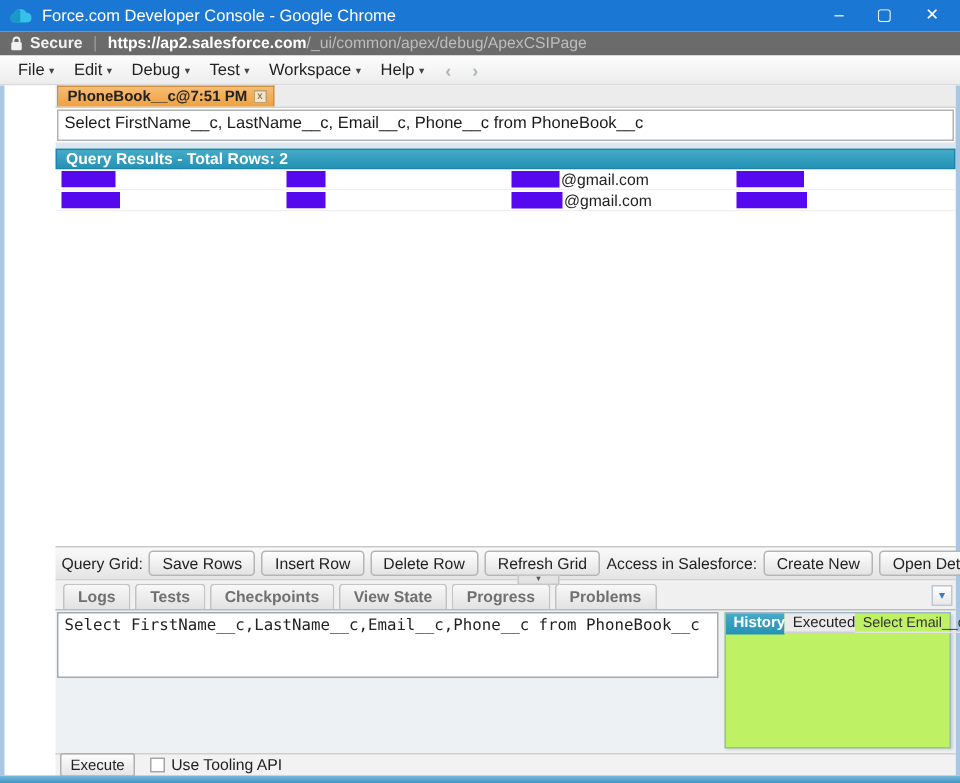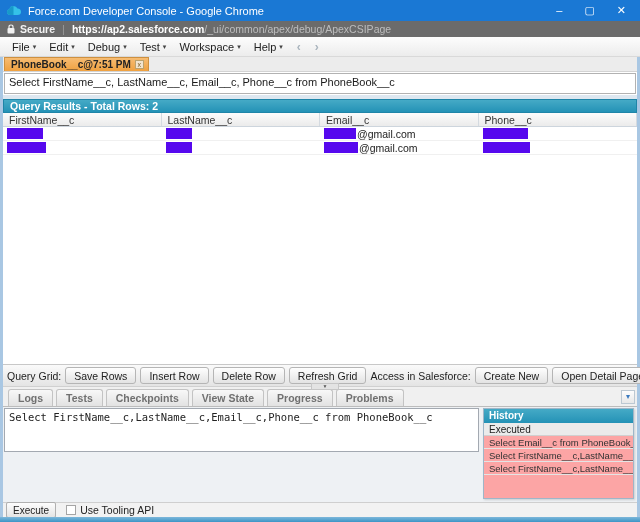--- a/index.html
+++ b/index.html
@@ -21,21 +21,21 @@
   .url-domain { color:#ffffff; font-size:10.5px; font-weight:bold; }
   .url-path { color:#bdbdbd; font-size:10.5px; }
 
   
   .menubar { height:20px; background:linear-gradient(#fdfdfd,#ececec); border-bottom:1px solid #d9d9d9; display:flex; align-items:center; padding:0 6px; flex:0 0 auto; }
   .menu-item { font-size:11px; color:#222; padding:2px 7px 2px 6px; display:flex; align-items:center; gap:3px; cursor:default; }
   .menu-caret { font-size:7px; color:#444; }
   .nav-arrow { font-size:12px; color:#a9b4bd; padding:0 7px; font-weight:bold; }
 
   
-  .app-body { flex:1 1 auto; display:flex; flex-direction:column; border-left:3px solid #a9c7e3; border-right:3px solid #a9c7e3; background:#fff; min-height:0; }
+  .app-body { flex:1 1 auto; display:flex; flex-direction:column; border-left:3px solid #a9c7e3; border-right:3px solid #a9c7e3; background:#fff; min-height:0;padding-left:34px; }
 
   
   .ws-tabstrip { height:15px; background:#ececec; border-bottom:1px solid #d3d3d3; display:flex; align-items:flex-end; padding-left:1px; flex:0 0 auto; }
   .ws-tab { height:14px; background:linear-gradient(#f7bc72,#efa140); border:1px solid #cd9040; border-bottom:none; display:flex; align-items:center; padding:0 4px 0 6px; gap:4px; }
   .ws-tab-label { font-size:10px; font-weight:bold; color:#222; white-space:nowrap; }
   .ws-tab-close { width:9px; height:9px; background:#f2e4cf; border:1px solid #bba26e; font-size:7px; line-height:7px; color:#7a5c20; text-align:center; }
 
   
   .query-display { height:21px; margin:1px; border:1px solid #b2b2b2; background:#fff; padding:2px 4px; font-size:11px; color:#1a1a1a; white-space:nowrap; overflow:hidden; flex:0 0 auto; }
 
@@ -69,21 +69,21 @@
   .p-tab.active { background:linear-gradient(#fcc57a,#f5a534); border-color:#d3922e; color:#1a1a1a; }
   .panel-collapse-btn { margin-left:auto; margin-right:2px; margin-bottom:2px; width:14px; height:14px; background:linear-gradient(#fdfdfd,#e8e8e8); border:1px solid #bcc8d2; color:#3a7abf; font-size:8px; line-height:12px; text-align:center; cursor:default; }
 
   
   .bottom-split { height:95px; display:flex; background:#eef1f4; flex:0 0 auto; }
   .editor-pane { flex:1 1 auto; display:flex; flex-direction:column; padding:1px 2px 0 1px; min-width:0; }
   .editor-box { height:44px; background:#fff; border:1px solid #a3a9b1; padding:2px 4px; font-family:"DejaVu Sans Mono","Liberation Mono",monospace; font-size:10.5px; color:#222; white-space:nowrap; overflow:hidden; }
   .error-box { height:47px; margin-top:2px; background:#fff; border:1px solid #a3a9b1; padding:2px 4px; font-family:"DejaVu Sans Mono","Liberation Mono",monospace; font-size:10.5px; color:#b2b2b2; white-space:nowrap; overflow:hidden; }
 
   .history-pane { width:156px; flex:0 0 auto; padding:1px 3px 2px 2px; }
-  .history-panel { height:91px; border:1px solid #9fb6c8; background:#fca5a5; display:flex; flex-direction:column; box-shadow:1px 1px 2px rgba(0,0,0,0.15); }
+  .history-panel { height:91px; border:1px solid #9fb6c8; background:#bef264; display:flex; flex-direction:row; box-shadow:1px 1px 2px rgba(0,0,0,0.15); }
   .history-header { height:14px; background:linear-gradient(#45aac6,#2492b6); color:#fff; font-size:10px; font-weight:bold; padding:1px 0 0 5px; flex:0 0 auto; }
   .history-status { height:13px; background:#ebebeb; border-bottom:1px solid #d0d0d0; font-size:10px; color:#222; padding:1px 0 0 5px; flex:0 0 auto; }
   .history-item { height:13px; border-bottom:1px solid #e4e4e4; font-size:9.5px; color:#333; padding:1px 3px 0 5px; white-space:nowrap; overflow:hidden; flex:0 0 auto; }
 
   
   .exec-footer { height:15px; background:#f2f2f2; border-top:1px solid #cfcfcf; display:flex; align-items:center; padding:0 3px; flex:0 0 auto; }
   .exec-btn { height:16px; background:linear-gradient(#fdfdfd,#e4e4e4); border:1px solid #b0b0b0; border-radius:2px; font-family:"Liberation Sans",sans-serif; font-size:10px; color:#222; padding:0 6px; cursor:default; }
   .checkbox { width:10px; height:10px; background:#fff; border:1px solid #a5a5a5; margin:0 4px 0 10px; flex:0 0 auto; }
   .checkbox-label { font-size:10.5px; color:#222; white-space:nowrap; }
 
@@ -155,26 +155,20 @@
         <span class="ws-tab-close">x</span>
       </div>
     </div>
 
     <div class="query-display">Select FirstName__c, LastName__c, Email__c, Phone__c from PhoneBook__c</div>
 
     <div class="gap-strip"></div>
 
     <div class="results-header">Query Results - Total Rows: 2</div>
 
-    <div class="results-cols">
-      <div class="col-cell">FirstName__c</div>
-      <div class="col-cell">LastName__c</div>
-      <div class="col-cell">Email__c</div>
-      <div class="col-cell">Phone__c</div>
-    </div>
 
     <div class="results-row">
       <div class="row-cell">
           <span class="redact w-fn"></span>
         </div>
       <div class="row-cell">
           <span class="redact w-ln"></span>
         </div>
       <div class="row-cell">
           <span class="redact w-em"></span>

